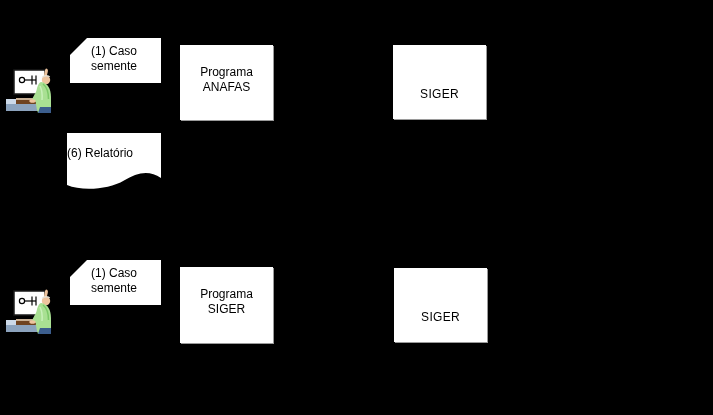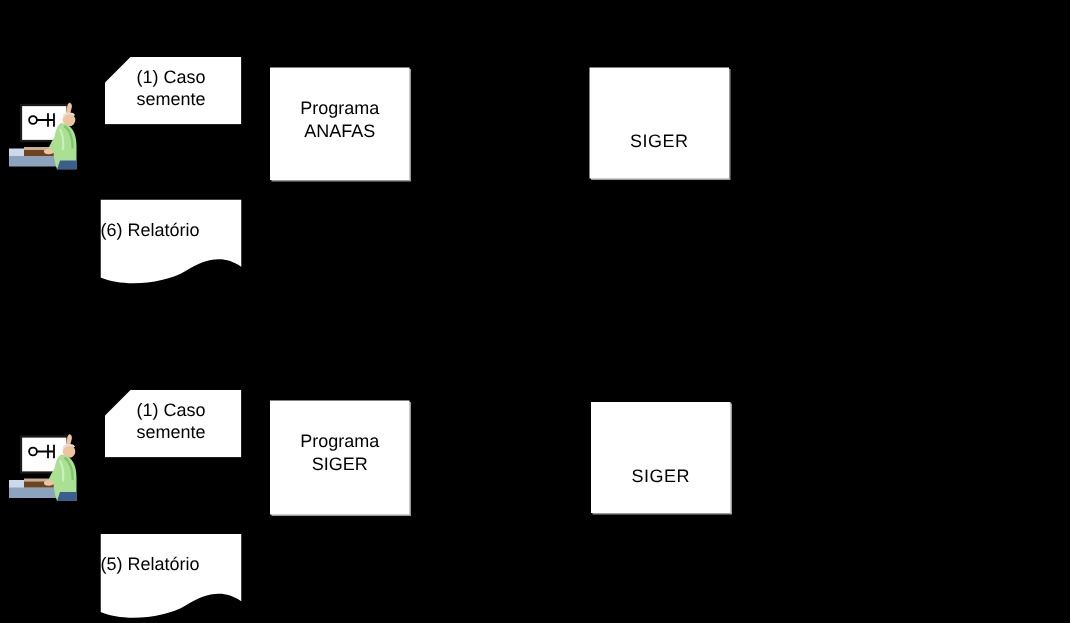--- a/index.html
+++ b/index.html
@@ -124,20 +124,14 @@
   </div>
 
   <div class="node pbox" style="left:180px; top:267px; width:93px; height:76px;">
     <div class="pbox-text"><span>Programa</span><br><span>SIGER</span></div>
   </div>
 
   <div class="node pbox siger" style="left:394px; top:268px; width:93px; height:74px;">
     <div class="pbox-text">SIGER</div>
   </div>
 
-  <div class="node doc" style="left:67px; top:356px;">
-    <svg width="94" height="57" viewBox="0 0 94 57">
-      <path d="M0,0 H94 V45 C82,36.5 70,39.5 57,47.5 C42,56.5 15,58.5 0,52 Z" fill="#ffffff"></path>
-    </svg>
-    <div class="doc-label">(5) Relatório</div>
-  </div>
 
 </div>
 
 </body></html>

